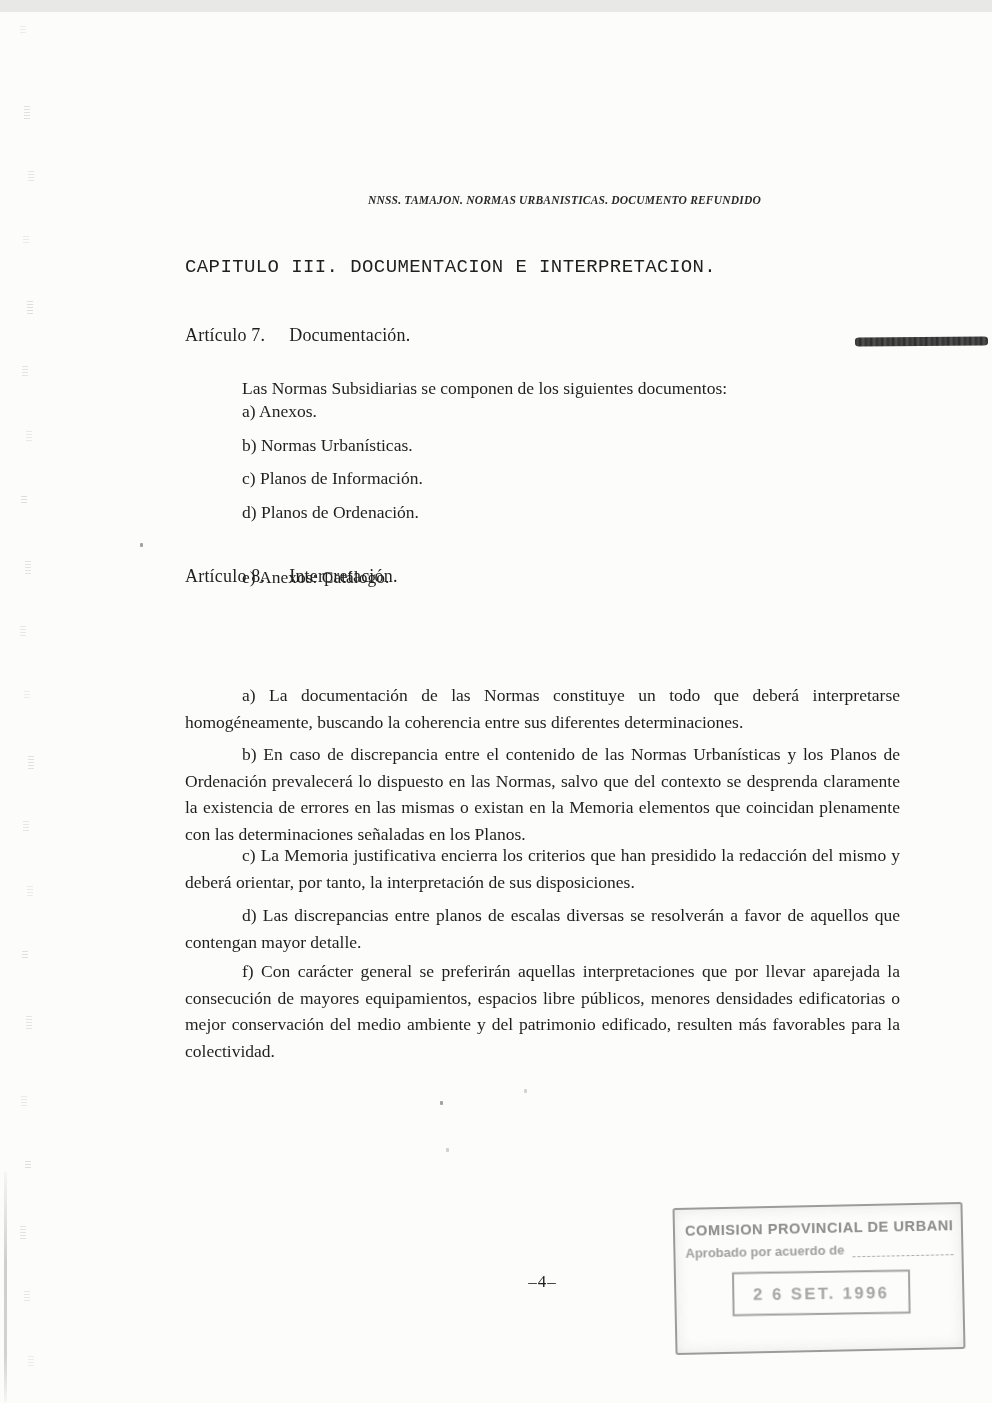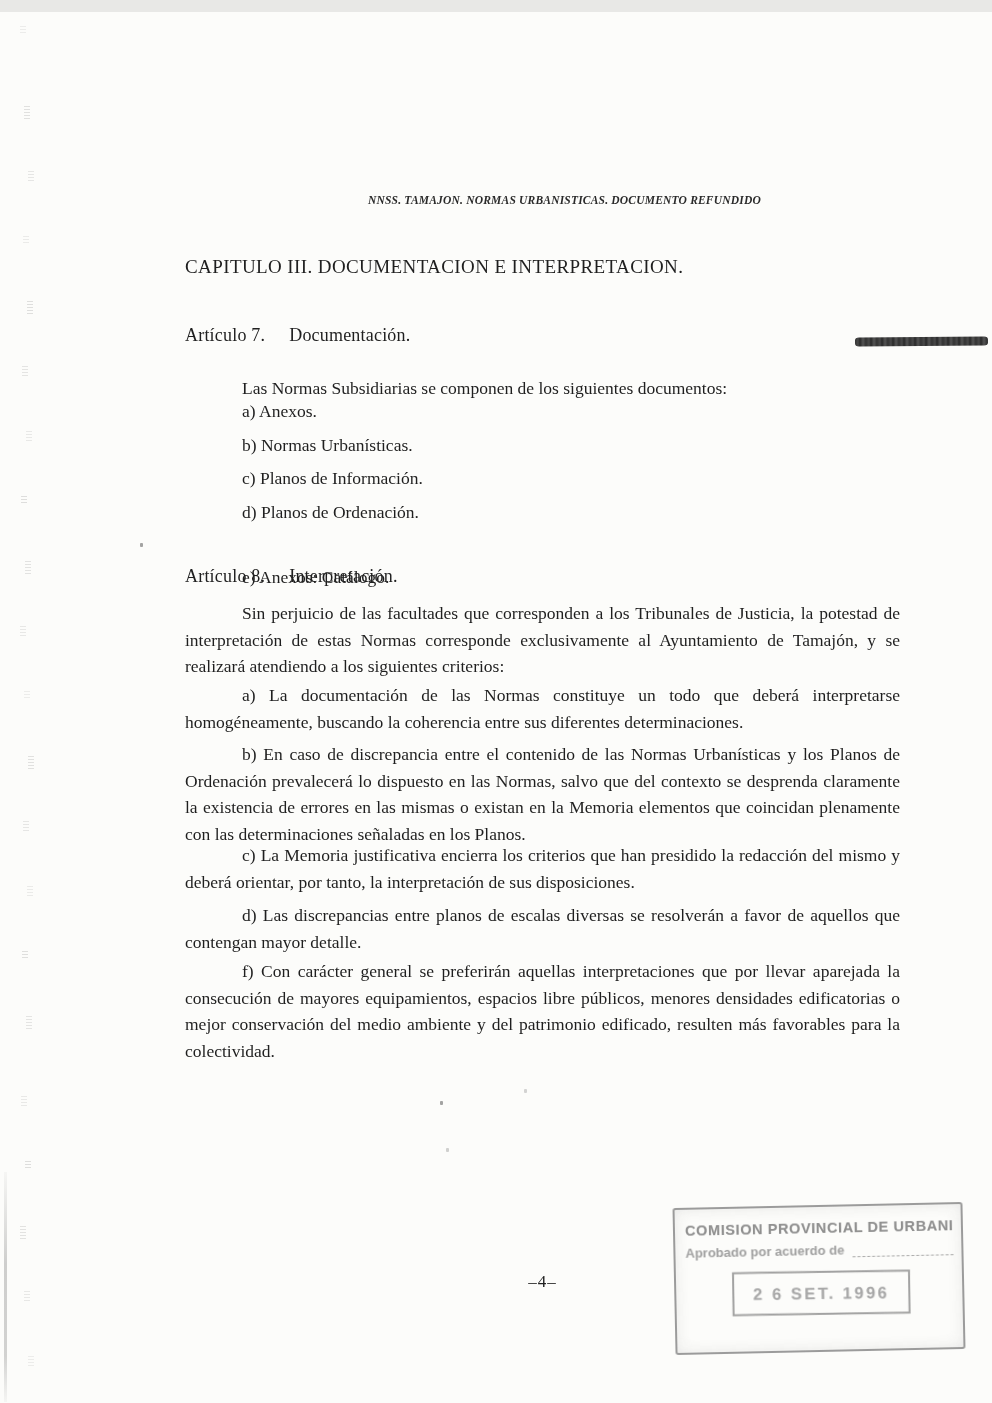--- a/index.html
+++ b/index.html
@@ -14,21 +14,21 @@
     color:#1f1f1f;
   }
   .abs{position:absolute;}
   .running-header{
     left:368px;top:182px;
     font-size:11.5px;font-style:italic;font-weight:bold;
     letter-spacing:0.2px;color:#2a2a2a;
   }
   .chapter-title{
     left:185px;top:244px;
-    font-size:19px;letter-spacing:0.4px;
+    font-size:19px;letter-spacing:0.4px;font-family:Liberation Mono, monospace;
   }
   .article-heading{
     left:185px;
     font-size:18px;font-weight:normal;letter-spacing:0.2px;
   }
   .article-heading .art-title{margin-left:24px;}
   .body-par{
     left:185px;width:715px;
     font-size:17.5px;line-height:26.5px;
     text-align:justify;text-indent:57px;
@@ -130,21 +130,20 @@
   <div class="abs list-item" style="top:386px">a) Anexos.</div>
   <div class="abs list-item" style="top:419.5px">b) Normas Urbanísticas.</div>
   <div class="abs list-item" style="top:453px">c) Planos de Información.</div>
   <div class="abs list-item" style="top:486.5px">d) Planos de Ordenación.</div>
   <div class="abs list-item" style="top:552px">e) Anexos: Catálogo.</div>
 
   <div class="abs article-heading" style="top:554px">
     <span>Artículo 8.</span><span class="art-title">Interpretación.</span>
   </div>
 
-  <div class="abs body-par" style="top:588px">Sin perjuicio de las facultades que corresponden a los Tribunales de Justicia, la potestad de interpretación de estas Normas corresponde exclusivamente al Ayuntamiento de Tamajón, y se realizará atendiendo a los siguientes criterios:</div>
 
   <div class="abs body-par" style="top:670px">a) La documentación de las Normas constituye un todo que deberá interpretarse homogéneamente, buscando la coherencia entre sus diferentes determinaciones.</div>
 
   <div class="abs body-par" style="top:729px">b) En caso de discrepancia entre el contenido de las Normas Urbanísticas y los Planos de Ordenación prevalecerá lo dispuesto en las Normas, salvo que del contexto se desprenda claramente la existencia de errores en las mismas o existan en la Memoria elementos que coincidan plenamente con las determinaciones señaladas en los Planos.</div>
 
   <div class="abs body-par" style="top:830px">c) La Memoria justificativa encierra los criterios que han presidido la redacción del mismo y deberá orientar, por tanto, la interpretación de sus disposiciones.</div>
 
   <div class="abs body-par" style="top:890px">d) Las discrepancias entre planos de escalas diversas se resolverán a favor de aquellos que contengan mayor detalle.</div>
 
   <div class="abs body-par" style="top:946px">f) Con carácter general se preferirán aquellas interpretaciones que por llevar aparejada la consecución de mayores equipamientos, espacios libre públicos, menores densidades edificatorias o mejor conservación del medio ambiente y del patrimonio edificado, resulten más favorables para la colectividad.</div>

